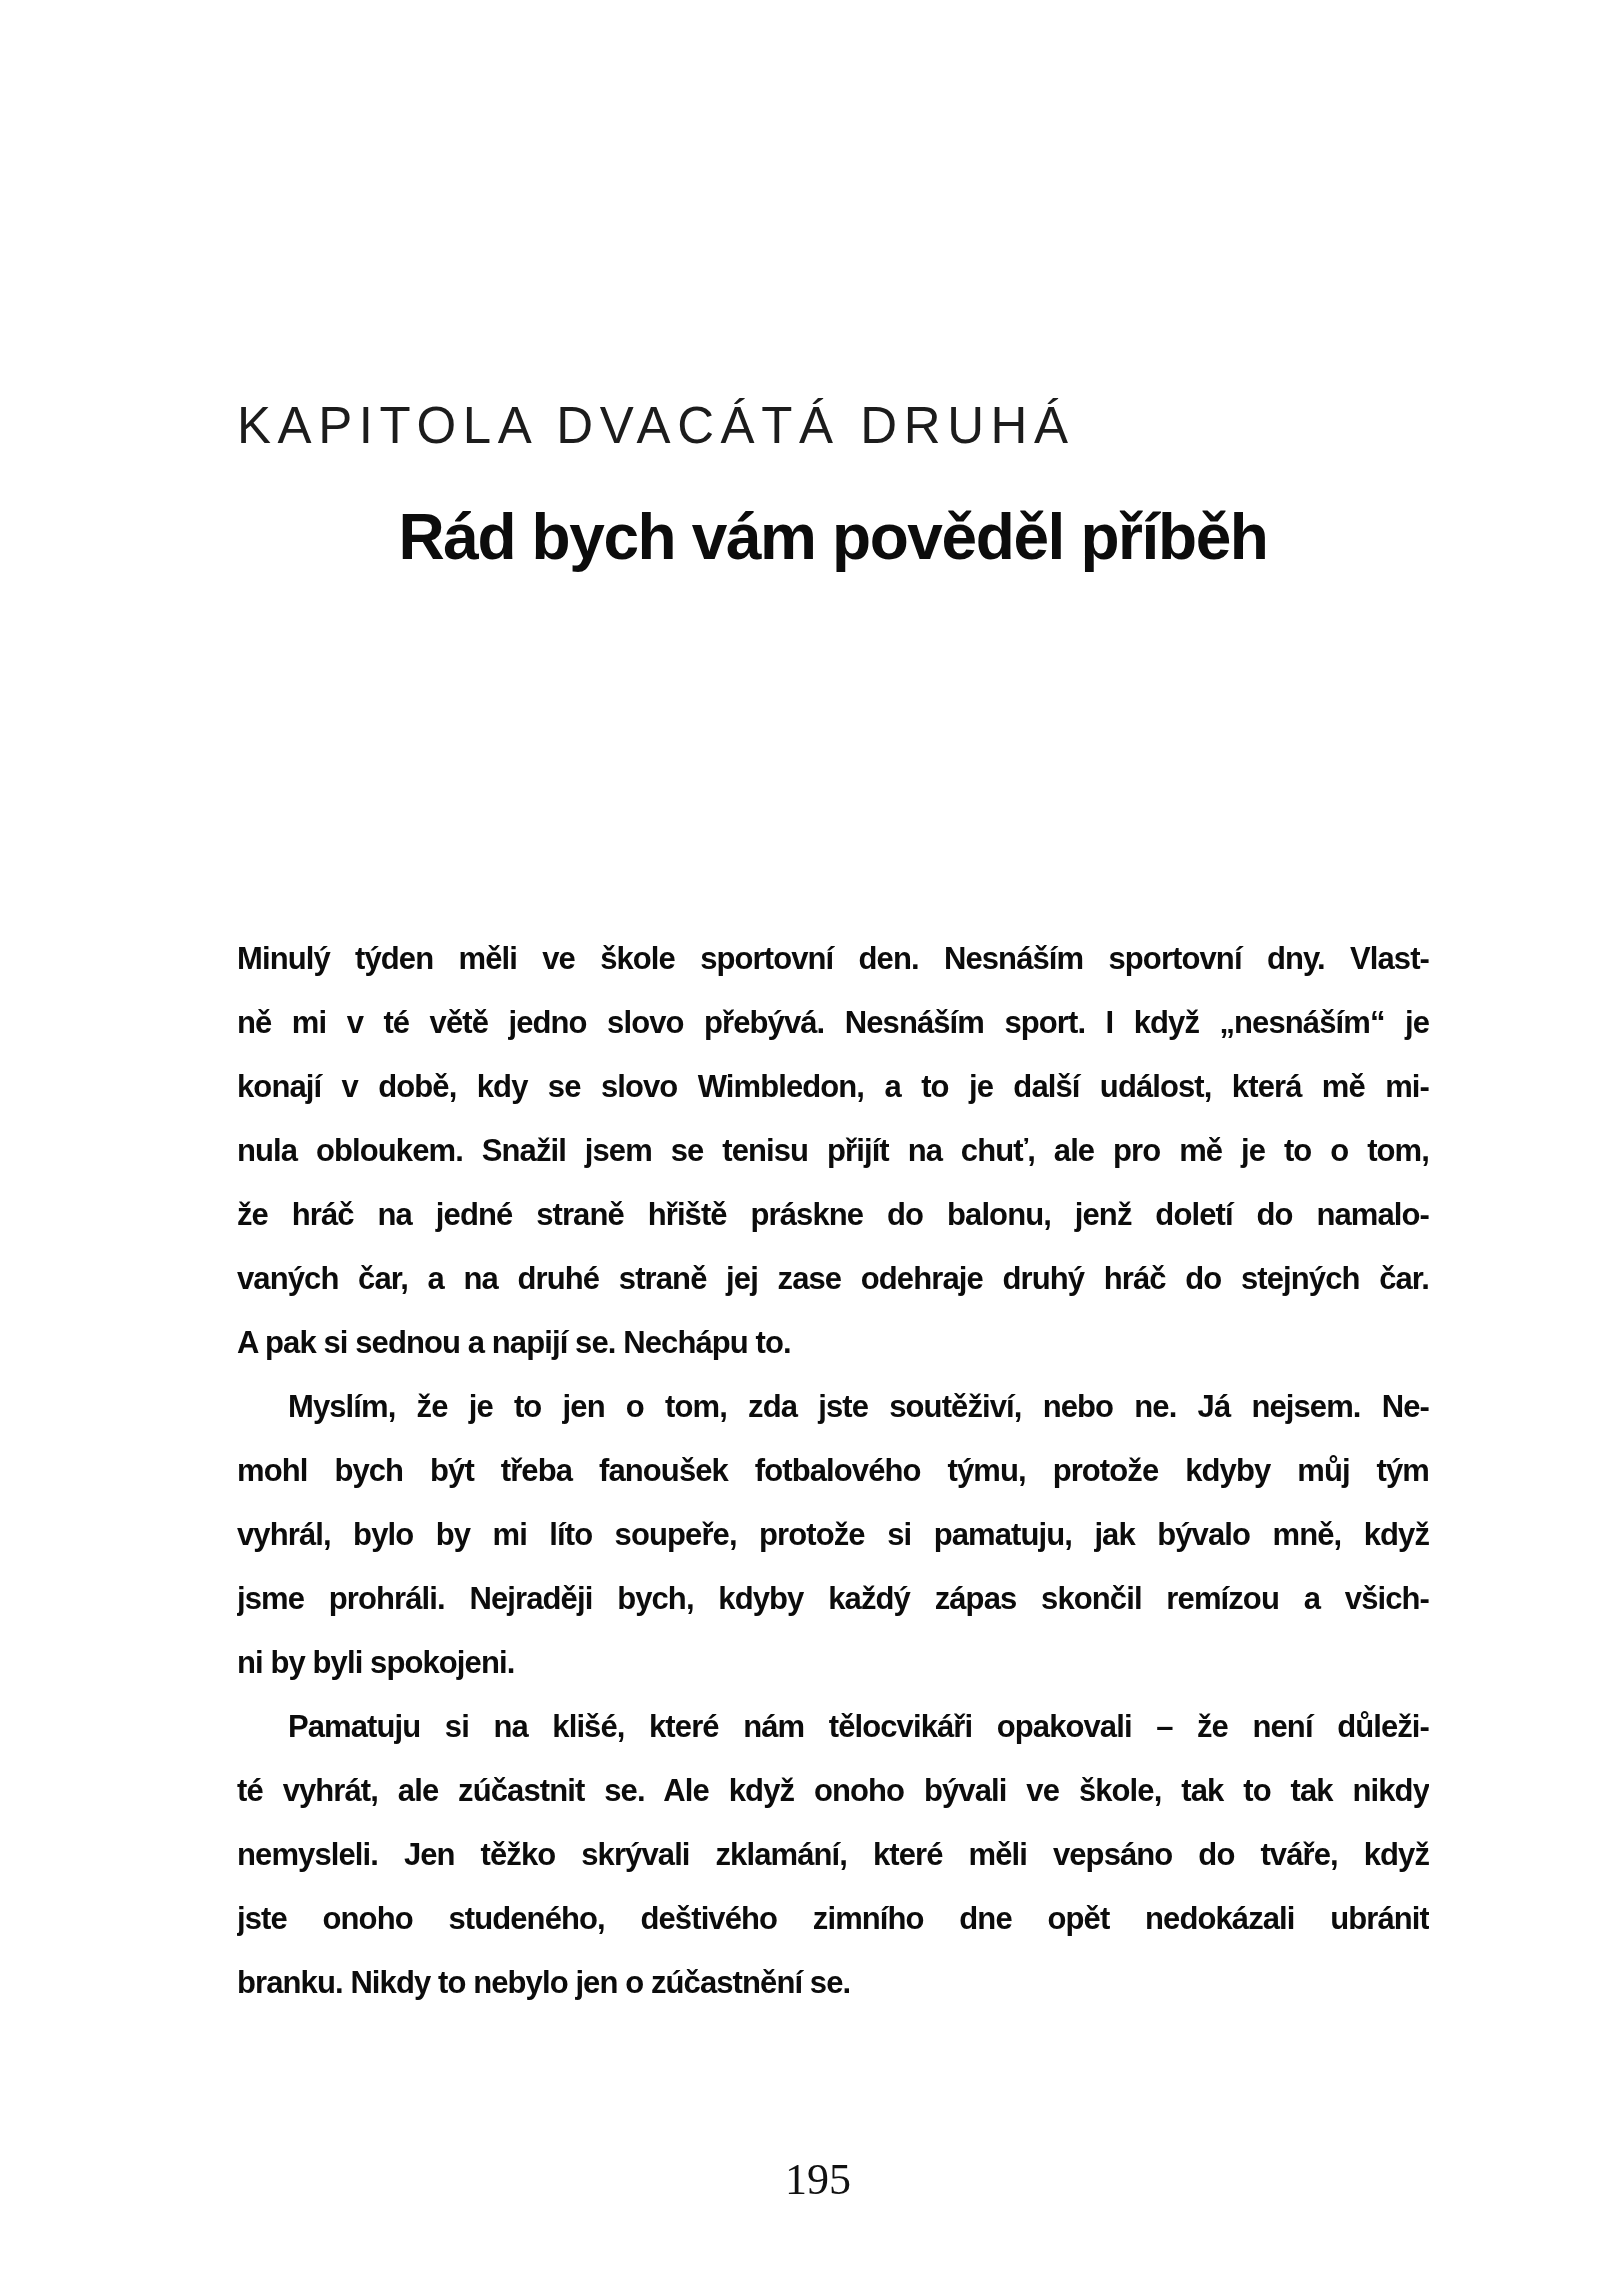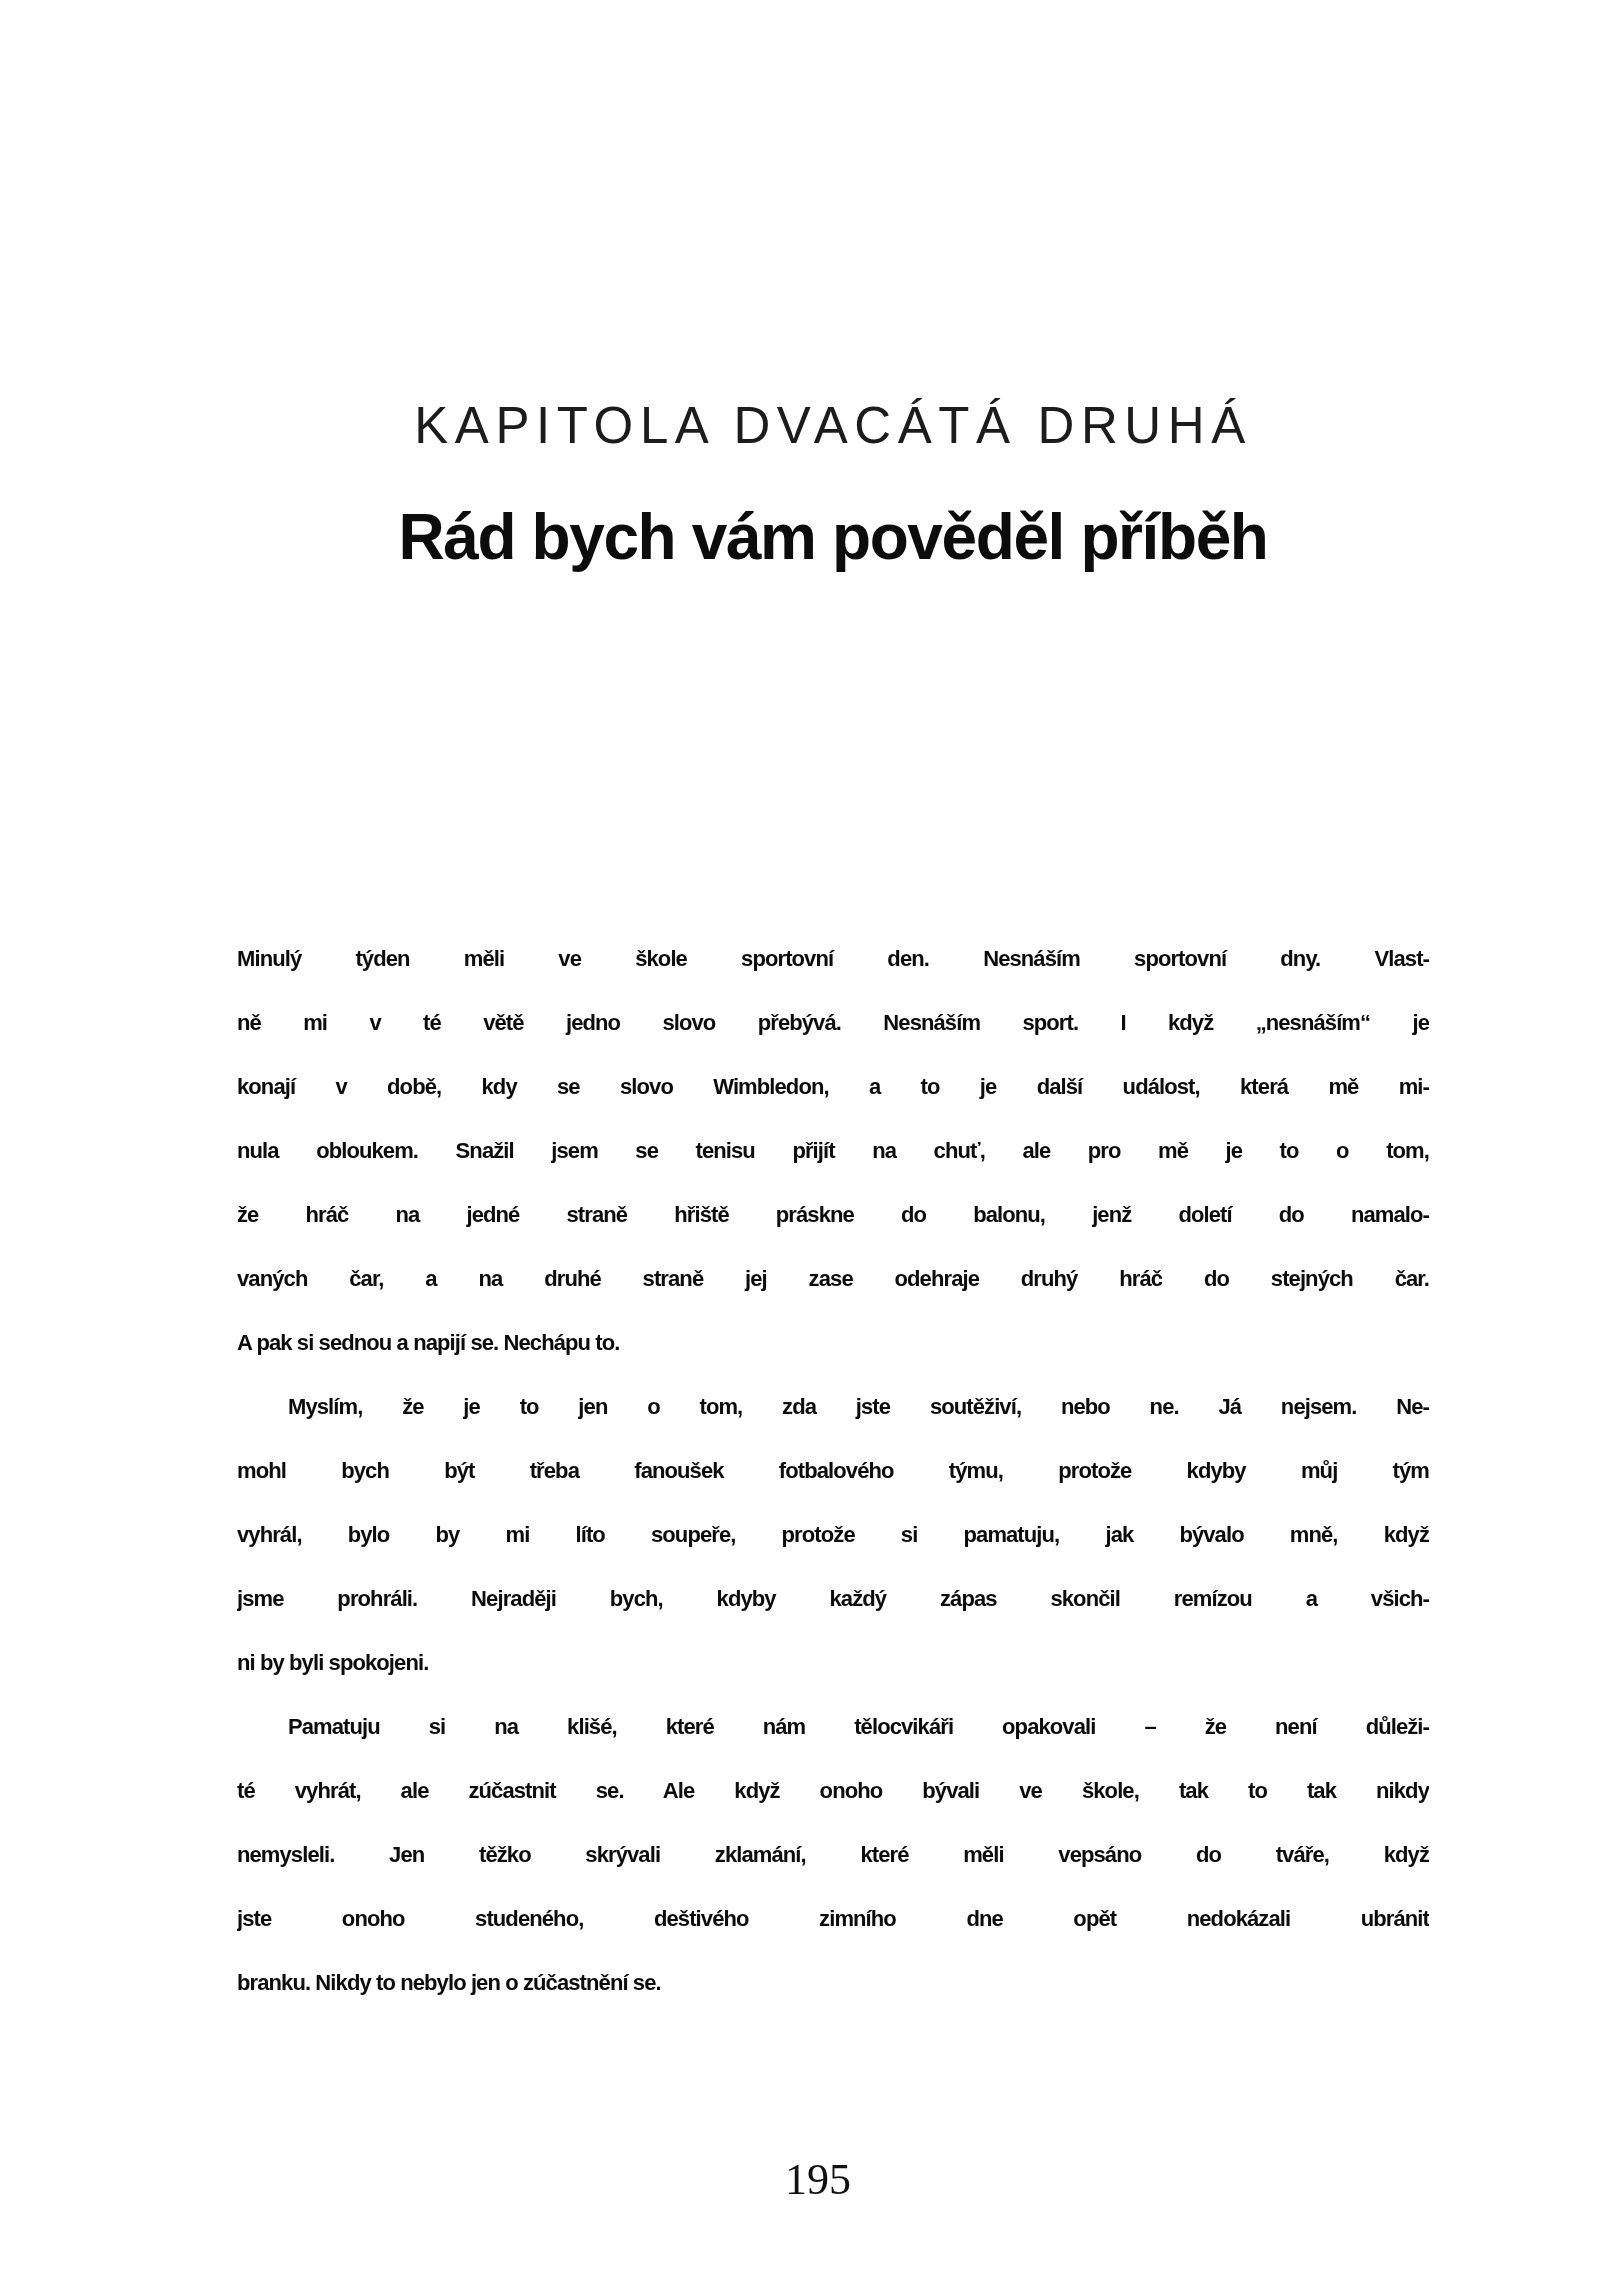--- a/index.html
+++ b/index.html
@@ -13,21 +13,20 @@
     color: #101010;
     overflow: hidden;
   }
 
   
   .kicker {
     position: absolute;
     top: 396px;
     left: 237px;
     width: 1192px;
-    text-align: center;
     font-size: 51px;
     font-weight: 300;
     letter-spacing: 6.6px;
     color: #1c1c1c;
     white-space: nowrap;
   }
 
   
   .title {
     position: absolute;
@@ -42,21 +41,21 @@
     color: #0c0c0c;
     white-space: nowrap;
   }
 
   
   .body-text {
     position: absolute;
     top: 927px;
     left: 237px;
     width: 1192px;
-    font-size: 22px;
+    font-size: 31px;
     font-weight: 700;
     letter-spacing: -0.9px;
     line-height: 64px;
     color: #0c0c0c;
   }
 
   .line {
     height: 64px;
     overflow: hidden;
     text-align: justify;

